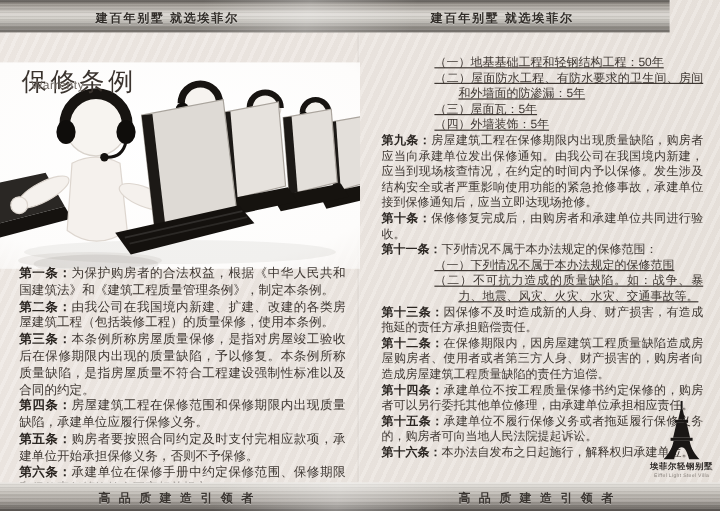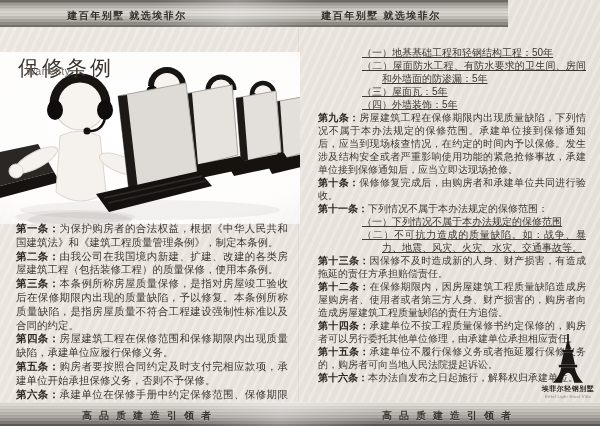--- a/index.html
+++ b/index.html
@@ -17,21 +17,21 @@
     background:linear-gradient(90deg, rgba(90,80,70,0.10), rgba(255,255,255,0.25));
   }
   
   .metal{
     background:
       linear-gradient(100deg, rgba(255,255,255,0) 30%, rgba(255,255,255,0.28) 46%, rgba(255,255,255,0) 62%),
       repeating-linear-gradient(180deg, rgba(255,255,255,0.10) 0 1px, rgba(0,0,0,0.05) 1px 2px, rgba(255,255,255,0.02) 2px 3px),
       linear-gradient(180deg,#55514d 0%,#9b968f 14%,#d8d4cf 42%,#cfccc6 58%,#8e8a84 86%,#6b6762 100%);
   }
   .header-bar{
-    position:absolute; top:0; left:0; width:508px; height:27px;
+    position:absolute; top:0; left:0; width:558px; height:27px;
     display:flex; align-items:center; z-index:5;
   }
   .header-half{flex:1; text-align:center;}
   .slogan{
     font-size:10px; font-weight:bold; color:#2f2b27; letter-spacing:1.5px;
     text-shadow:0 1px 0 rgba(255,255,255,0.35);
   }
   .footer-bar{
     position:absolute; bottom:0; left:0; width:600px; height:24px;
     display:flex; align-items:center; z-index:5;
@@ -156,21 +156,21 @@
       <div class="article"><span class="article-label">第四条：</span><span>房屋建筑工程在保修范围和保修期限内出现质量缺陷，承建单位应履行保修义务。</span></div>
       <div class="article"><span class="article-label">第五条：</span><span>购房者要按照合同约定及时支付完相应款项，承建单位开始承担保修义务，否则不予保修。</span></div>
       <div class="article"><span class="article-label">第六条：</span><span>承建单位在保修手册中约定保修范围、保修期限和保修责任等均符合国家相关规定。</span></div>
     </div>
 
   <div class="articles articles-right" id="right-articles">
       <div class="article-subitem">（一）地基基础工程和轻钢结构工程：50年</div>
       <div class="article-subitem">（二）屋面防水工程、有防水要求的卫生间、房间和外墙面的防渗漏：5年</div>
       <div class="article-subitem">（三）屋面瓦：5年</div>
       <div class="article-subitem">（四）外墙装饰：5年</div>
-      <div class="article"><span class="article-label">第九条：</span><span>房屋建筑工程在保修期限内出现质量缺陷，下列情况不属于本办法规定的保修范围。承建单位接到保修通知后，应当到现场核查情况，在约定的时间内予以保修。发生涉及结构安全或者严重影响使用功能的紧急抢修事故，承建单位接到保修通知后，应当立即达现场抢修。</span></div>
+      <div class="article"><span class="article-label">第九条：</span><span>房屋建筑工程在保修期限内出现质量缺陷，购房者应当向承建单位发出保修通知。由我公司在我国境内新建，应当到现场核查情况，在约定的时间内予以保修。发生涉及结构安全或者严重影响使用功能的紧急抢修事故，承建单位接到保修通知后，应当立即达现场抢修。</span></div>
       <div class="article"><span class="article-label">第十条：</span><span>保修修复完成后，由购房者和承建单位共同进行验收。</span></div>
       <div class="article"><span class="article-label">第十一条：</span><span>下列情况不属于本办法规定的保修范围：</span></div>
       <div class="article-subitem">（一）下列情况不属于本办法规定的保修范围</div>
       <div class="article-subitem">（二）不可抗力造成的质量缺陷。如：战争、暴力、地震、风灾、火灾、水灾、交通事故等。</div>
       <div class="article"><span class="article-label">第十三条：</span><span>因保修不及时造成新的人身、财产损害，有造成拖延的责任方承担赔偿责任。</span></div>
       <div class="article"><span class="article-label">第十二条：</span><span>在保修期限内，因房屋建筑工程质量缺陷造成房屋购房者、使用者或者第三方人身、财产损害的，购房者向造成房屋建筑工程质量缺陷的责任方追偿。</span></div>
       <div class="article"><span class="article-label">第十四条：</span><span>承建单位不按工程质量保修书约定保修的，购房者可以另行委托其他单位修理，由承建单位承担相应责任。</span></div>
       <div class="article"><span class="article-label">第十五条：</span><span>承建单位不履行保修义务或者拖延履行保修义务的，购房者可向当地人民法院提起诉讼。</span></div>
       <div class="article"><span class="article-label">第十六条：</span><span>本办法自发布之日起施行，解释权归承建单位。</span></div>
     </div>

